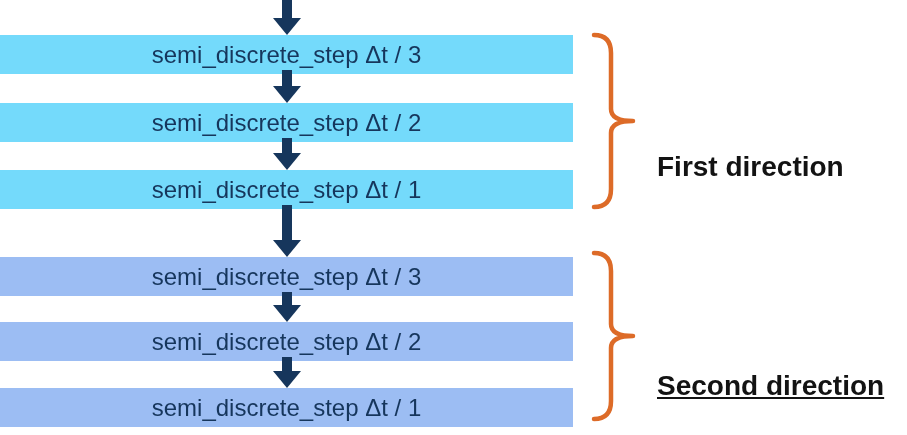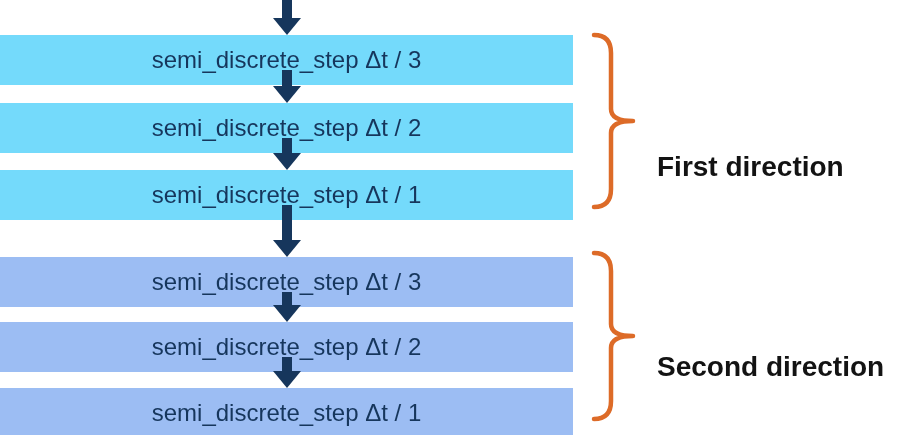--- a/index.html
+++ b/index.html
@@ -10,21 +10,21 @@
     background: #ffffff;
     overflow: hidden;
     font-family: "Liberation Sans", sans-serif;
   }
 
   
   .bar {
     position: absolute;
     left: 0;
     width: 573px;
-    height: 50px;
+    height: 39px;
     display: flex;
     align-items: center;
     justify-content: center;
     font-size: 24px;
     line-height: 1;
     color: #16365C;
     white-space: nowrap;
   }
   .bar.cyan { background: #74DAFB; }
   .bar.peri { background: #9CBDF3; }
@@ -75,21 +75,21 @@
     position: absolute;
     left: 657px;
     font-size: 28px;
     font-weight: bold;
     color: #131313;
     line-height: 1.1;
     white-space: nowrap;
     margin-top: 48px;
   }
   .l1 { top: 104px; }
-  .l2 { top: 304px; }
+  .l2 { top: 323px; text-decoration: underline; }
 </style>
 </head>
 <body>
 
 <div id="stage">
 
   <div class="arrow a0">
     <div class="shaft"></div>
     <div class="head"></div>
   </div>

